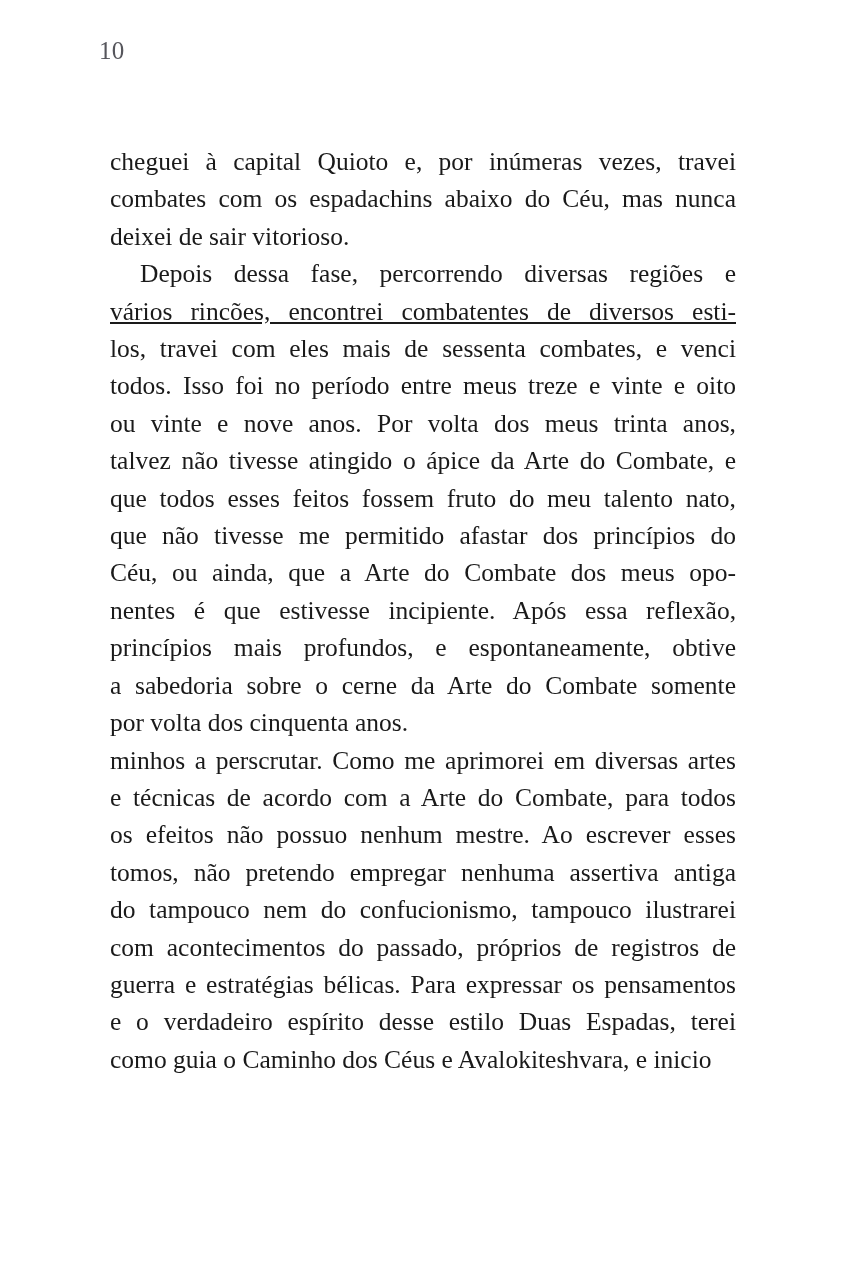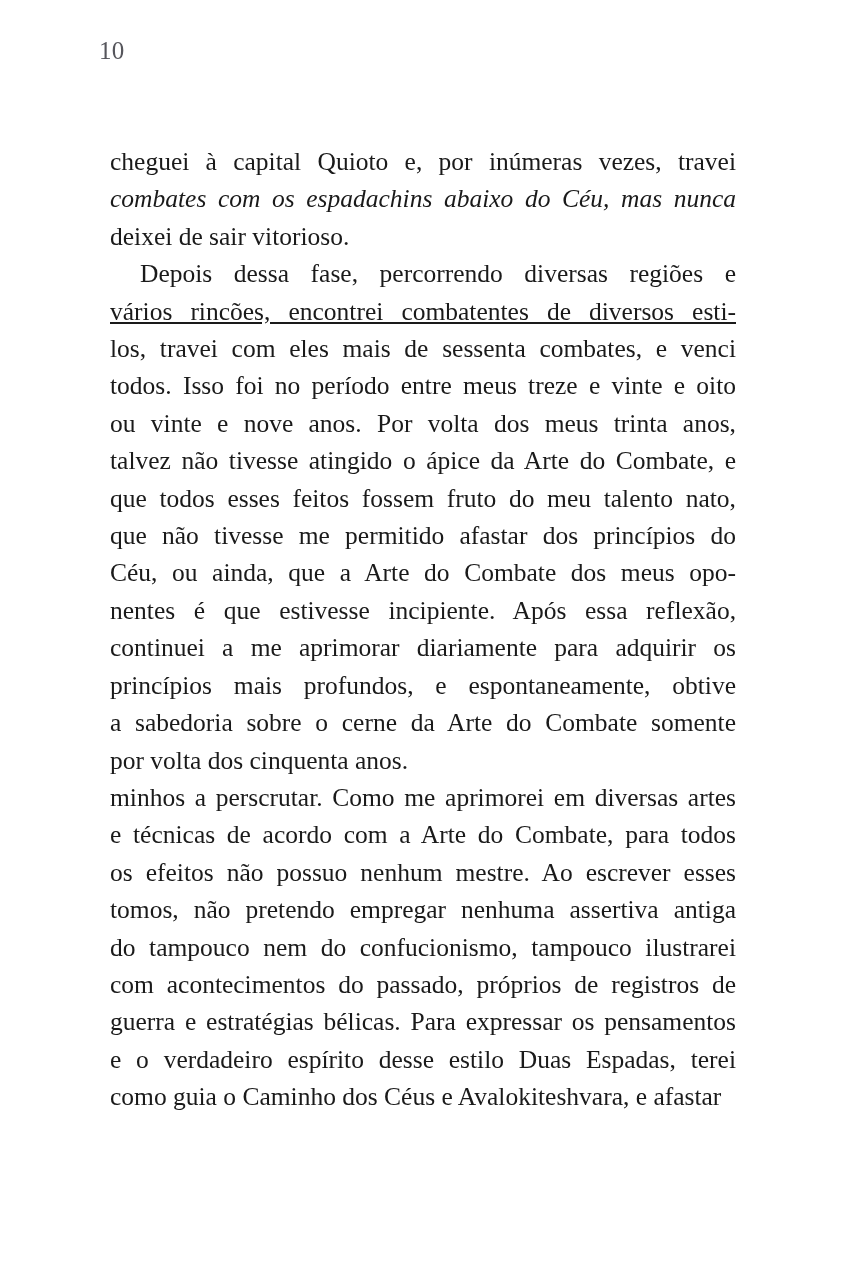--- a/index.html
+++ b/index.html
@@ -73,45 +73,44 @@
 </head>
 <body>
 
 <div class="page">
 
   <div class="folio">10</div>
 
   <div class="text-block">
       <p class="para">
         <span class="line" style="word-spacing: 0px;">cheguei à capital Quioto e, por inúmeras vezes, travei</span>
-        <span class="line" style="word-spacing: 0px; font-style: italic;">combates com os espadachins abaixo do Céu, mas nunca</span>
+        <span class="line" style="word-spacing: 0px;">combates com os espadachins abaixo do Céu, mas nunca</span>
         <span class="line last">deixei de sair vitorioso.</span>
       </p>
       <p class="para">
         <span class="line indent" style="word-spacing: -5px;">Depois dessa fase, percorrendo diversas regiões e</span>
         <span class="line" style="word-spacing: 0px; text-decoration: underline;">vários rincões, encontrei combatentes de diversos esti-</span>
         <span class="line" style="word-spacing: 0px;">los, travei com eles mais de sessenta combates, e venci</span>
         <span class="line" style="word-spacing: 0px;">todos. Isso foi no período entre meus treze e vinte e oito</span>
         <span class="line" style="word-spacing: 0px;">ou vinte e nove anos. Por volta dos meus trinta anos,</span>
         <span class="line" style="word-spacing: 0px;">talvez não tivesse atingido o ápice da Arte do Combate, e</span>
         <span class="line" style="word-spacing: 0px;">que todos esses feitos fossem fruto do meu talento nato,</span>
         <span class="line" style="word-spacing: 0px;">que não tivesse me permitido afastar dos princípios do</span>
         <span class="line" style="word-spacing: 0px;">Céu, ou ainda, que a Arte do Combate dos meus opo-</span>
         <span class="line" style="word-spacing: 0px;">nentes é que estivesse incipiente. Após essa reflexão,</span>
-        <span class="line" style="word-spacing: 0px;">continuei a me aprimorar diariamente para adquirir os</span>
         <span class="line" style="word-spacing: 0px;">princípios mais profundos, e espontaneamente, obtive</span>
         <span class="line" style="word-spacing: 0px;">a sabedoria sobre o cerne da Arte do Combate somente</span>
         <span class="line last">por volta dos cinquenta anos.</span>
       </p>
       <p class="para">
         <span class="line" style="word-spacing: 0px;">minhos a perscrutar. Como me aprimorei em diversas artes</span>
         <span class="line" style="word-spacing: 0px;">e técnicas de acordo com a Arte do Combate, para todos</span>
         <span class="line" style="word-spacing: 0px;">os efeitos não possuo nenhum mestre. Ao escrever esses</span>
         <span class="line" style="word-spacing: 0px;">tomos, não pretendo empregar nenhuma assertiva antiga</span>
         <span class="line" style="word-spacing: 0px;">do tampouco nem do confucionismo, tampouco ilustrarei</span>
         <span class="line" style="word-spacing: 0px;">com acontecimentos do passado, próprios de registros de</span>
         <span class="line" style="word-spacing: 0px;">guerra e estratégias bélicas. Para expressar os pensamentos</span>
         <span class="line" style="word-spacing: 0px;">e o verdadeiro espírito desse estilo Duas Espadas, terei</span>
-        <span class="line last">como guia o Caminho dos Céus e Avalokiteshvara, e afastar</span>
+        <span class="line last">como guia o Caminho dos Céus e Avalokiteshvara, e inicio</span>
       </p>
     </div>
 
 </div>
 
 </body></html>

